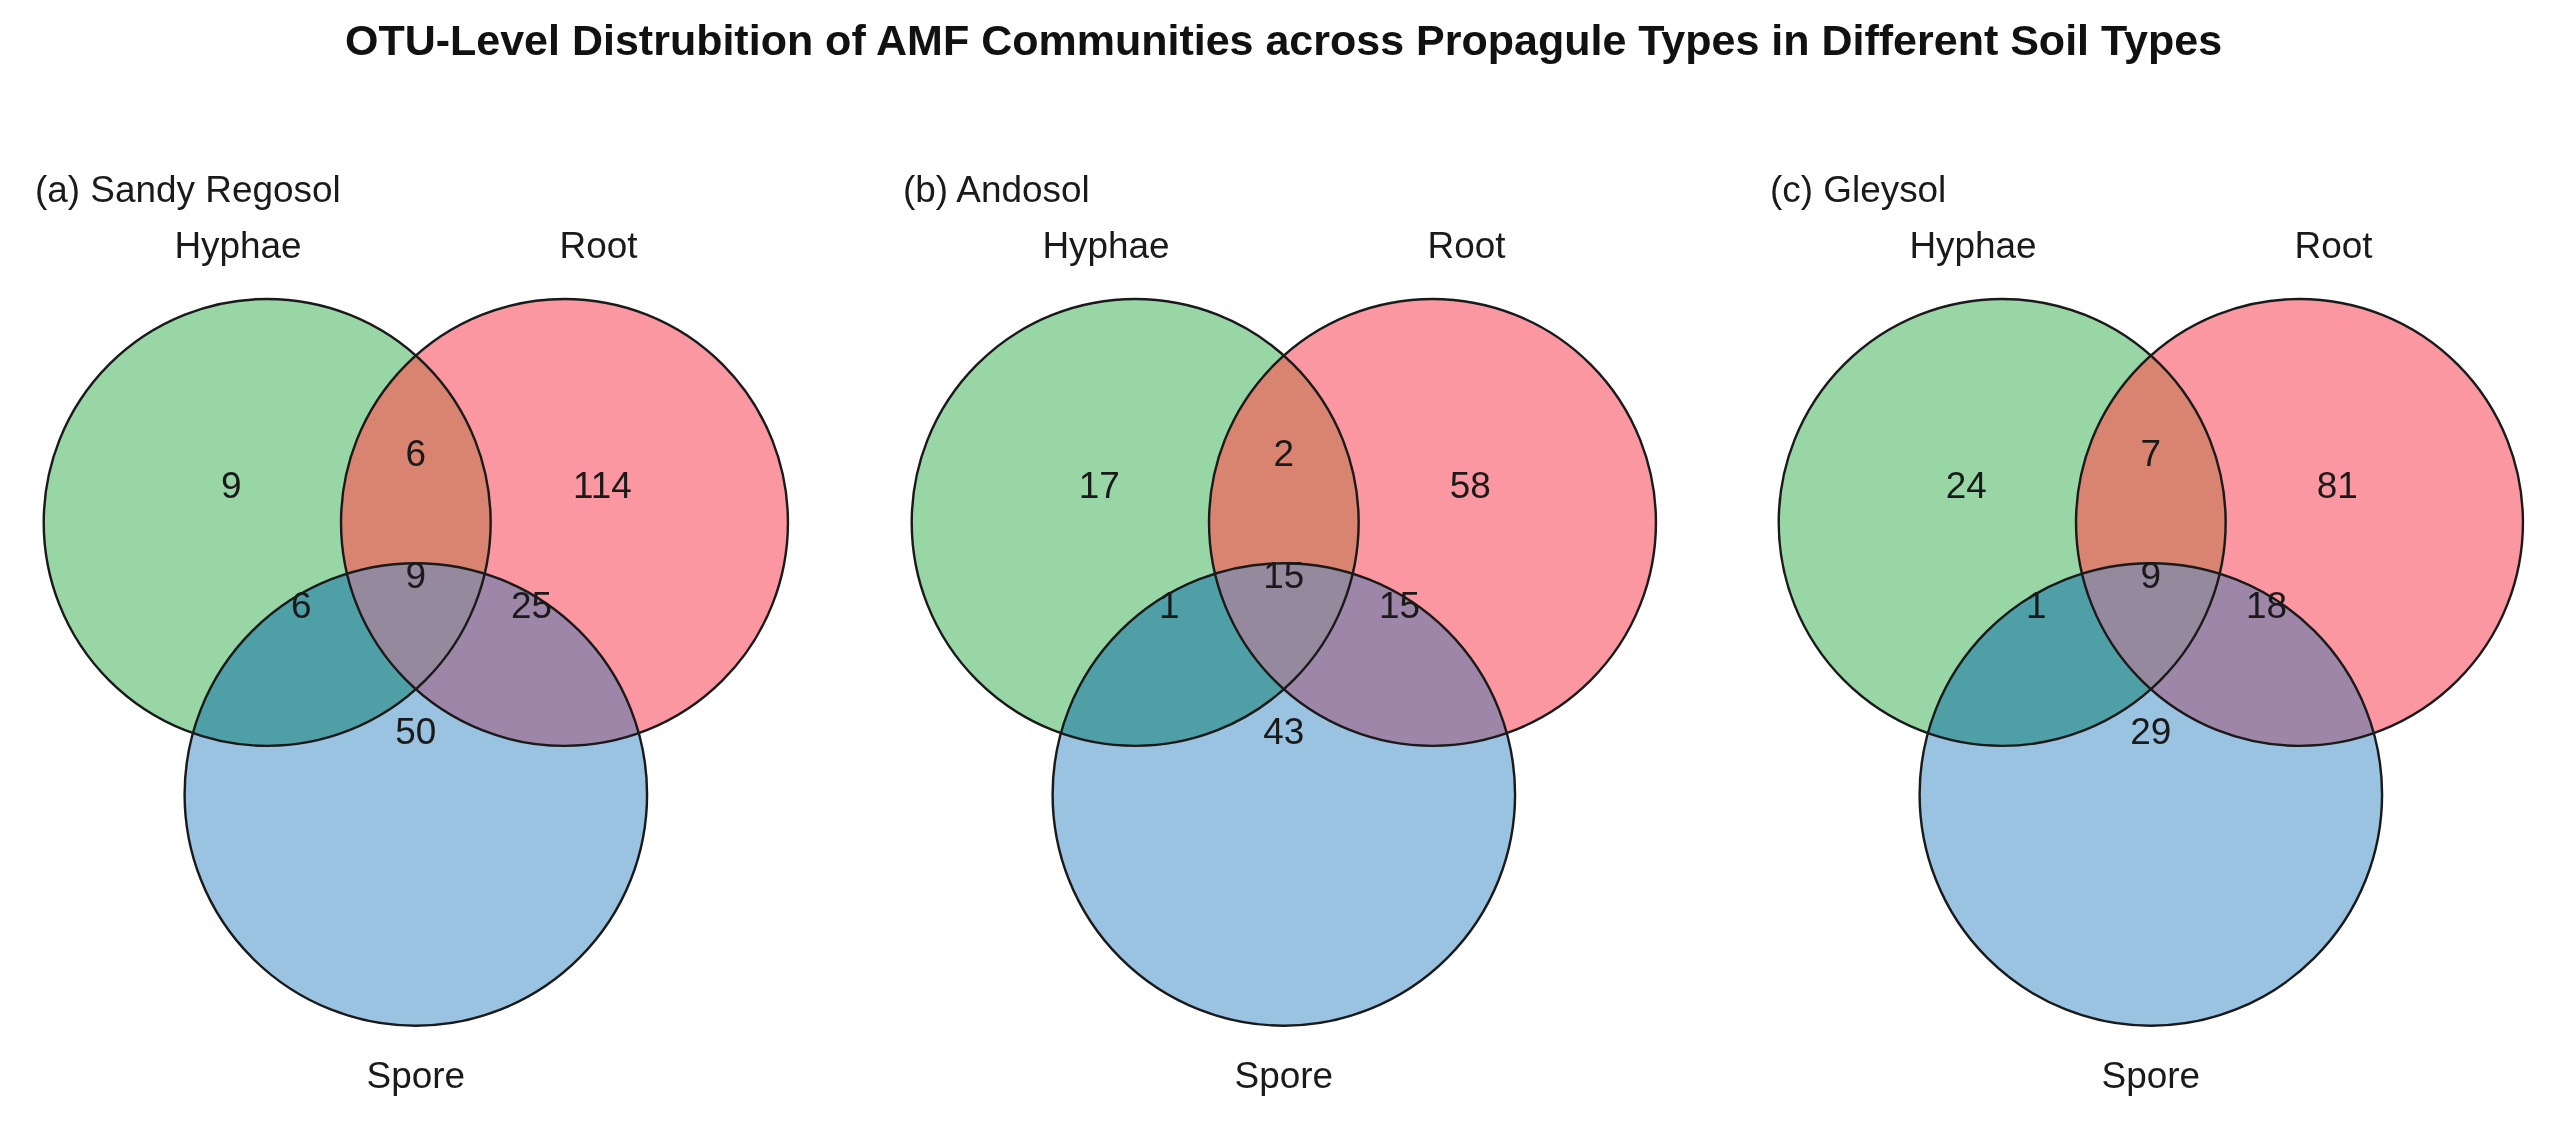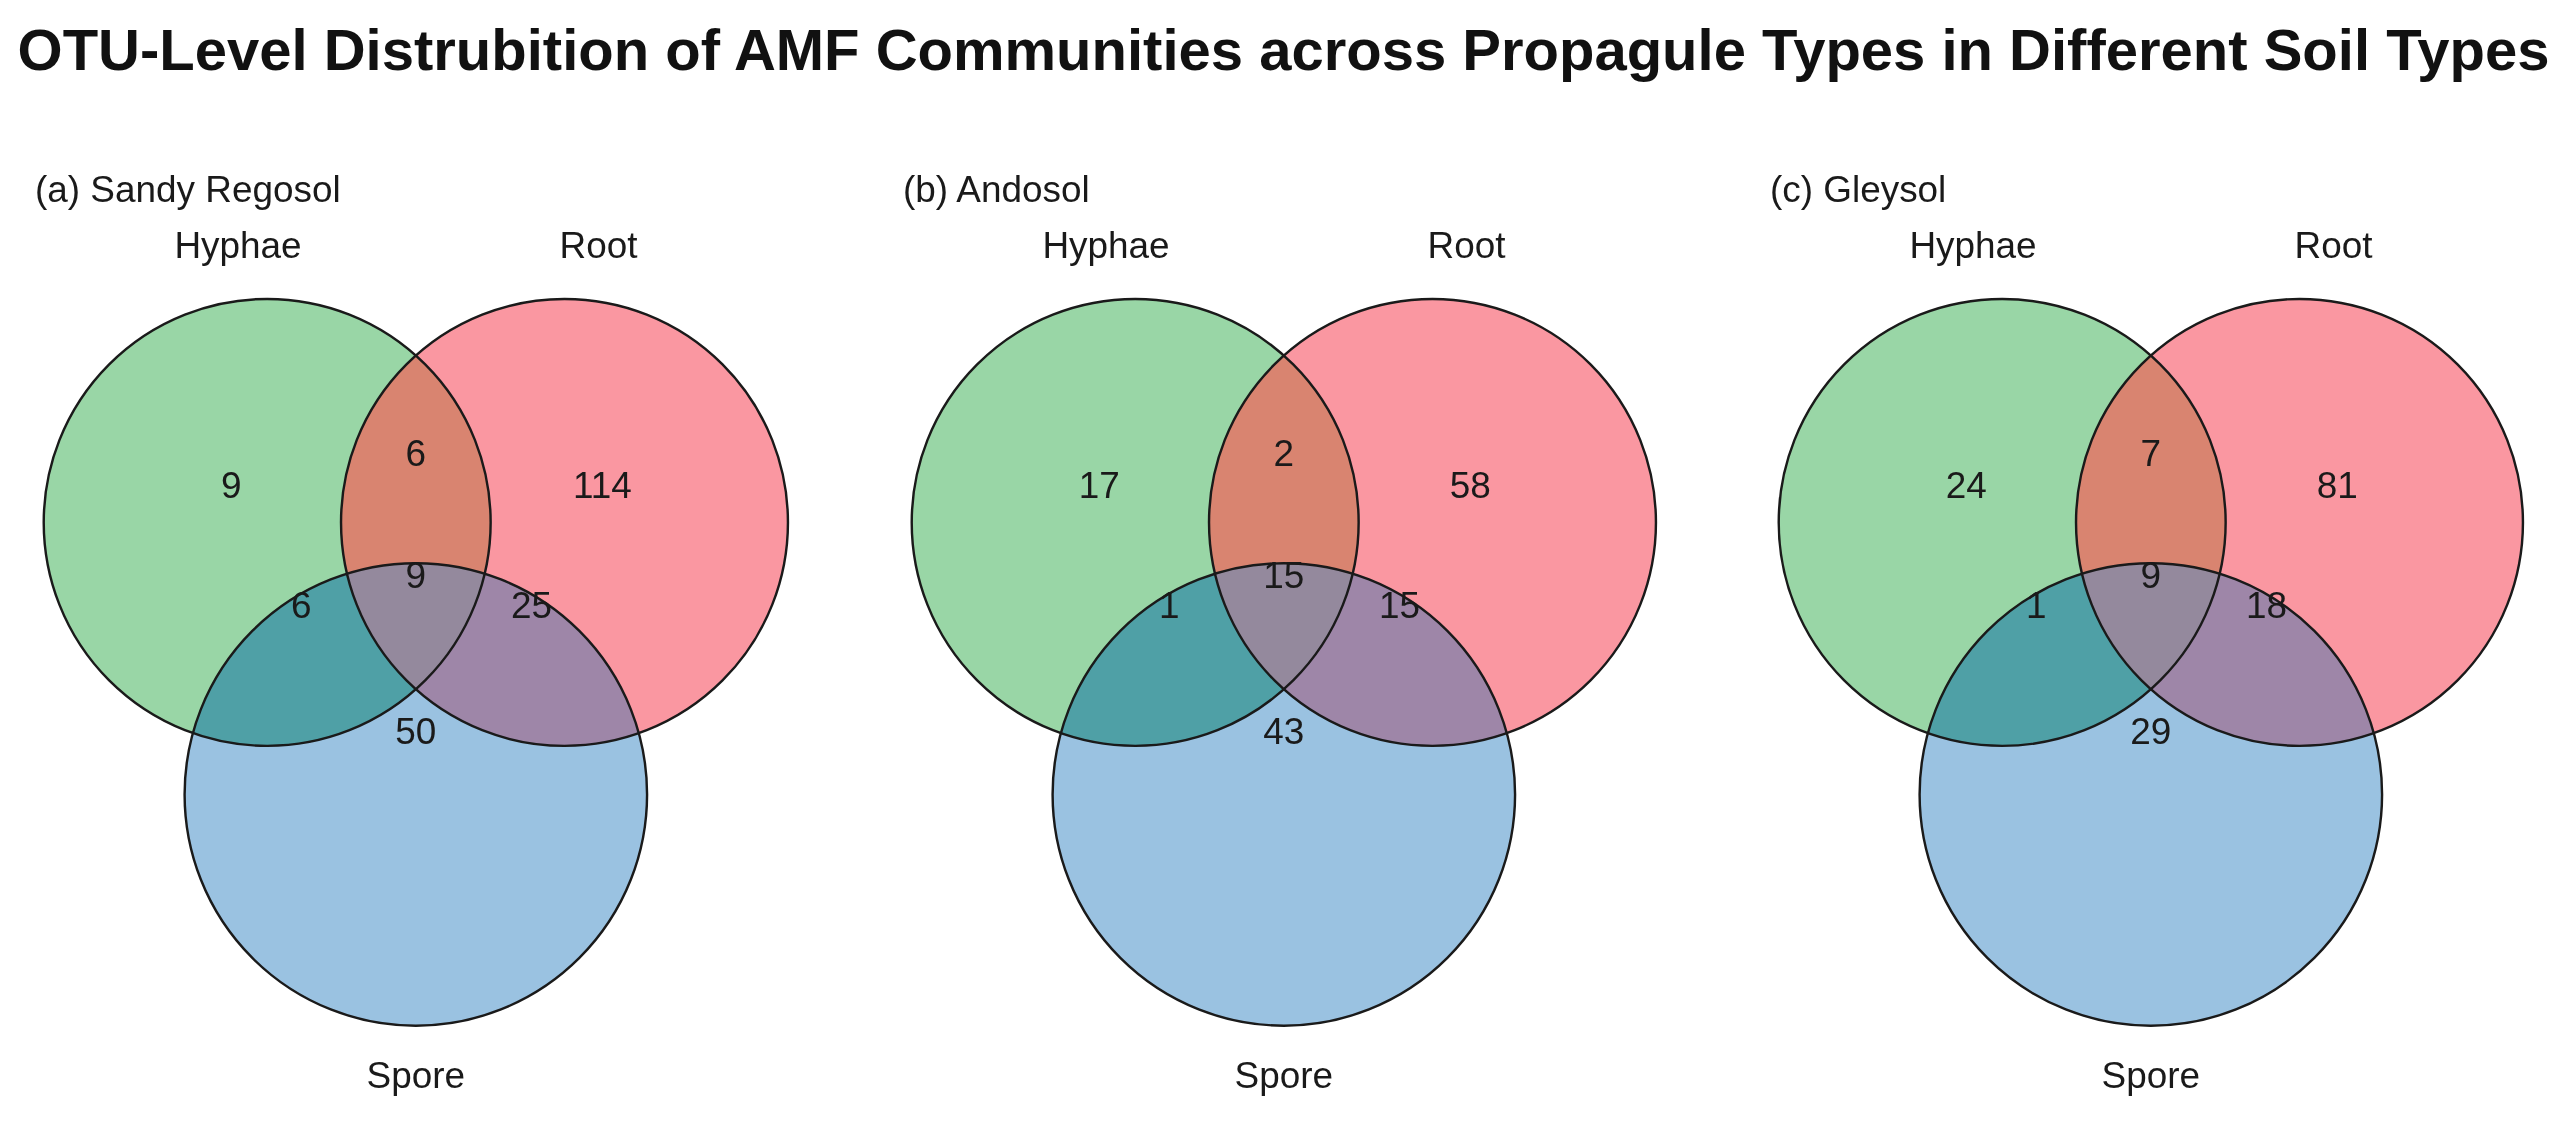--- a/index.html
+++ b/index.html
@@ -8,21 +8,21 @@
     background: #ffffff;
     font-family: "Liberation Sans", sans-serif;
     position: relative;
     overflow: hidden;
   }
   .title {
     position: absolute;
     top: 16px; left: 0;
     width: 100%;
     text-align: center;
-    font-size: 58px;
+    font-size: 43px;
     font-weight: bold;
     color: #111111;
   }
   .panels {
     position: absolute;
     top: 139px; left: 0;
     width: 100%;
     display: flex;
     gap: 36px;
   }

